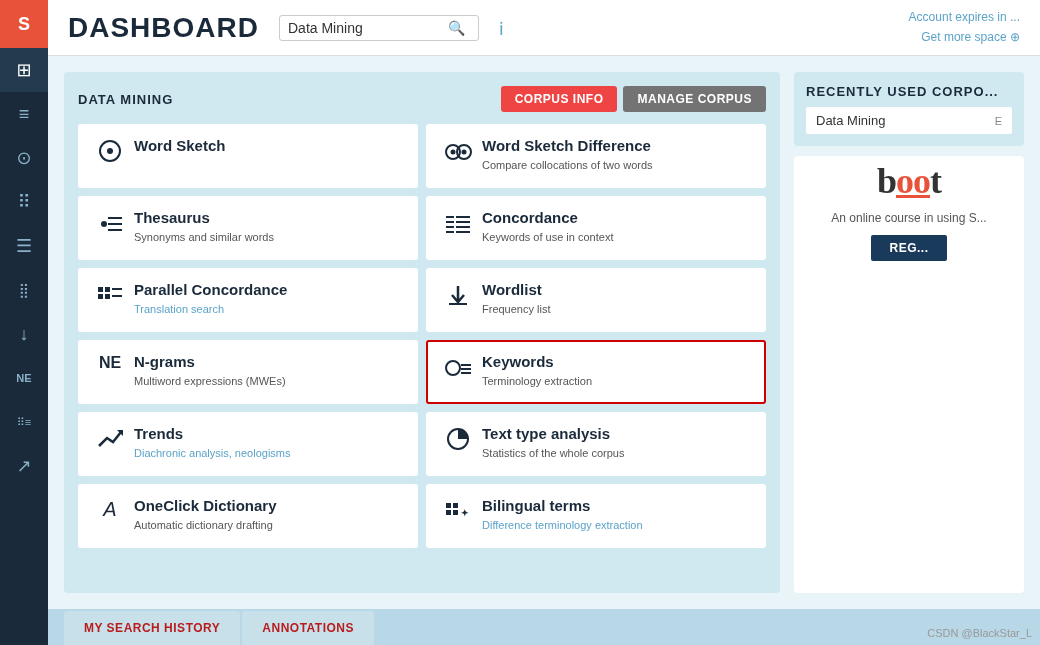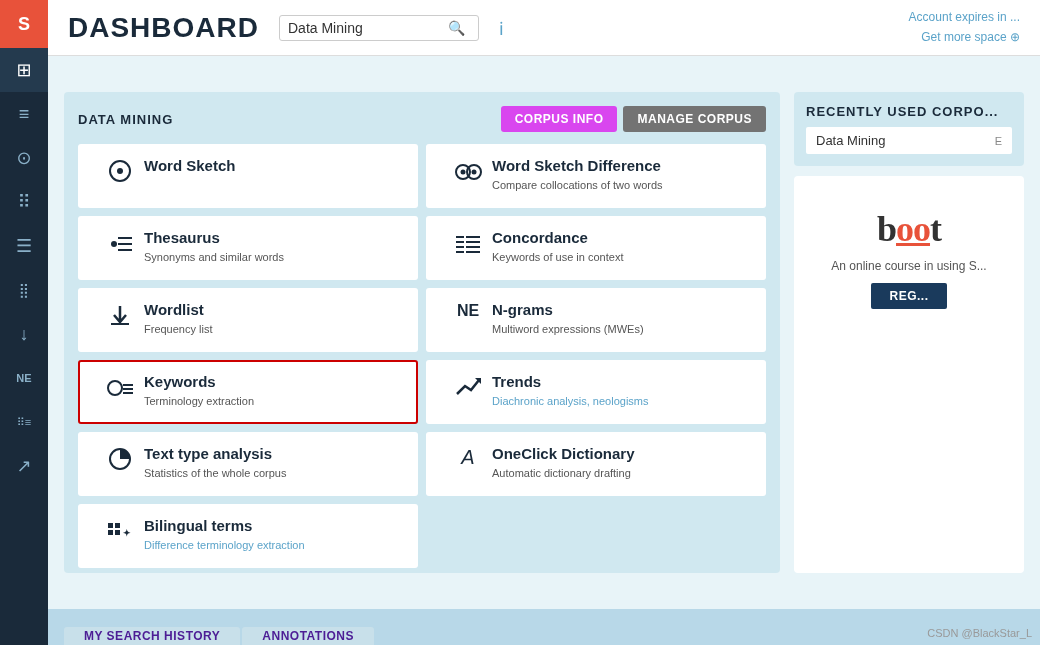--- a/index.html
+++ b/index.html
@@ -30,21 +30,20 @@
       color: #8ab0c8; cursor: pointer; font-size: 18px;
     }
     .sidebar-item.active { color: white; background: #243a4e; }
 
     
     .main-content {
       flex: 1;
       display: flex;
       flex-direction: column;
       overflow: hidden;
-      gap: 20px;
     }
 
     
     .header {
       background: white;
       padding: 12px 20px;
       display: flex;
       align-items: center;
       gap: 20px;
       border-bottom: 1px solid #ddd;
@@ -108,33 +107,33 @@
     .panel-buttons { display: flex; gap: 6px; }
     .corpus-btn {
       padding: 6px 14px;
       border: none;
       border-radius: 3px;
       font-size: 12px;
       font-weight: 700;
       cursor: pointer;
       letter-spacing: 0.5px;
     }
-    .corpus-info-btn { background: #d946ef; color: white; }
+    .corpus-info-btn { background: #ef4444; color: white; }
     .manage-corpus-btn { background: #737373; color: white; }
 
     
     .tools-grid {
       display: grid;
       grid-template-columns: 1fr 1fr;
       gap: 8px;
     }
     .tool-card {
       background: white;
       border-radius: 3px;
-      padding: 10px 26px;
+      padding: 10px 16px;
       display: flex;
       align-items: flex-start;
       gap: 10px;
       cursor: pointer;
       border: 2px solid transparent;
       min-height: 64px;
     }
     .tool-card.highlighted {
       border: 2px solid #cc0000;
     }
@@ -189,21 +188,21 @@
       color: #333;
       display: flex;
       justify-content: space-between;
       align-items: center;
     }
     .recent-item-right { color: #888; font-size: 11px; }
 
     .promo-card {
       background: white;
       border-radius: 4px;
-      padding: 32px;
+      padding: 4px;
       display: flex;
       flex-direction: column;
       align-items: center;
       gap: 8px;
       flex: 1;
     }
     .promo-logo {
       font-size: 32px;
       font-weight: 900;
       color: #333;
@@ -232,24 +231,24 @@
     .bottom-tabs {
       display: flex;
       background: #b8d8e8;
       padding: 0 16px;
       height: 36px;
       align-items: flex-end;
       flex-shrink: 0;
       gap: 2px;
     }
     .bottom-tab {
-      padding: 2px 20px;
+      padding: 10px 20px;
       font-size: 12px;
       font-weight: 700;
-      color: #4c1d95;
+      color: #b91c1c;
       letter-spacing: 0.5px;
       cursor: pointer;
       background: #c8e0ea;
       border-radius: 3px 3px 0 0;
     }
 
     .watermark {
       position: absolute;
       bottom: 8px;
       right: 8px;
@@ -378,20 +377,36 @@
               <rect x="2" y="21" width="8" height="2" fill="#1a2a3a"></rect>
               <rect x="12" y="21" width="14" height="2" fill="#1a2a3a"></rect>
             </svg>
           </div>
           <div class="tool-info">
             <div class="tool-name">Concordance</div>
             <div class="tool-desc">Keywords of use in context</div>
           </div>
         </div>
 
+        <div class="tool-card">
+          <div class="tool-icon">
+            <svg width="28" height="28" viewBox="0 0 28 28">
+              <rect x="2" y="5" width="5" height="5" fill="#1a2a3a"></rect>
+              <rect x="9" y="5" width="5" height="5" fill="#1a2a3a"></rect>
+              <rect x="2" y="12" width="5" height="5" fill="#1a2a3a"></rect>
+              <rect x="9" y="12" width="5" height="5" fill="#1a2a3a"></rect>
+              <line x1="16" y1="7" x2="26" y2="7" stroke="#1a2a3a" stroke-width="2"></line>
+              <line x1="16" y1="14" x2="26" y2="14" stroke="#1a2a3a" stroke-width="2"></line>
+            </svg>
+          </div>
+          <div class="tool-info">
+            <div class="tool-name">Parallel Concordance</div>
+            <div class="tool-desc blue">Translation search</div>
+          </div>
+        </div>
 
         <div class="tool-card">
           <div class="tool-icon">
             <svg width="26" height="26" viewBox="0 0 26 26">
               <path d="M13 4 L13 18 M7 13 L13 20 L19 13" stroke="#1a2a3a" stroke-width="2.5" fill="none"></path>
               <line x1="4" y1="22" x2="22" y2="22" stroke="#1a2a3a" stroke-width="2"></line>
             </svg>
           </div>
           <div class="tool-info">
             <div class="tool-name">Wordlist</div>

